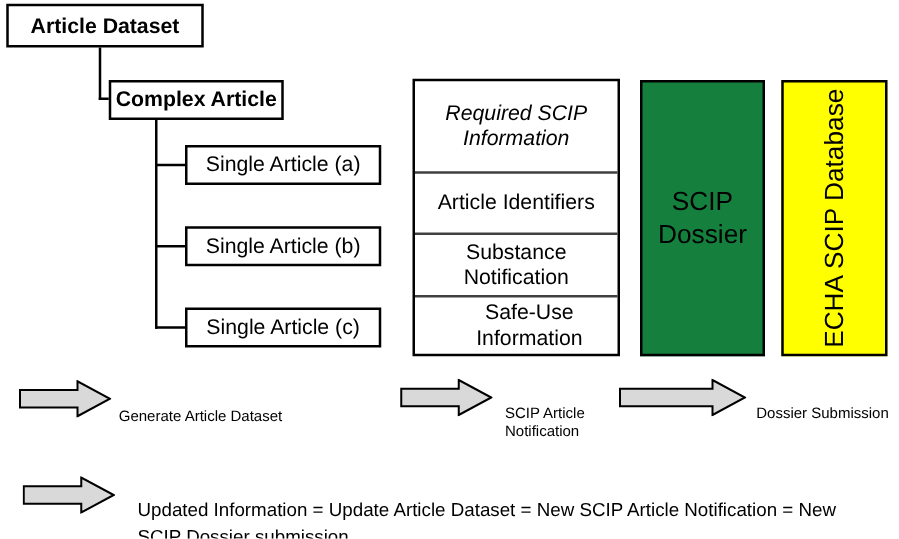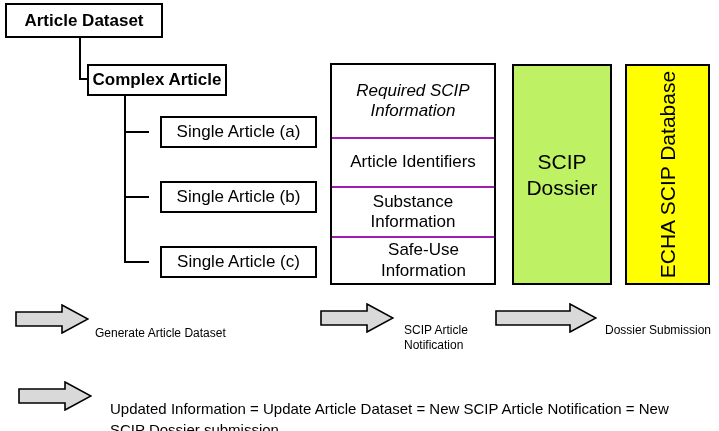--- a/index.html
+++ b/index.html
@@ -29,41 +29,40 @@
     text-align: right;
     line-height: 1.15;
   }
   .bold-box {
     font-weight: bold;
     font-size: 17px;
   }
   .plain-box {
     font-weight: normal;
     font-size: 17px;
-    margin-left: 12px;
   }
   .connector {
     position: absolute;
     background: #000000;
   }
   .tbl {
     position: absolute;
     box-sizing: border-box;
     border: 2px solid #000000;
     background: #ffffff;
   }
   .tbl-row {
     box-sizing: border-box;
     display: flex;
     align-items: center;
     justify-content: center;
     text-align: center;
     font-size: 17px;
     line-height: 1.2;
-    border-bottom: 2px solid #a21caf;
+    border-bottom: 2px solid #404040;
   }
   .tbl-row:last-child { border-bottom: none; padding-left: 21px; }
   .tbl-row.italic { font-style: italic; }
 
   .colbox {
     position: absolute;
     box-sizing: border-box;
     border: 2px solid #000000;
     display: flex;
     align-items: center;
@@ -124,28 +123,28 @@
   </div>
 
   <div class="tbl" style="left:330px; top:63px; width:166px; height:222px;">
     <div class="tbl-row italic" style="height:74px;">
       <span>Required SCIP Information</span>
     </div>
     <div class="tbl-row" style="height:49px;">
       <span>Article Identifiers</span>
     </div>
     <div class="tbl-row" style="height:50px;">
-      <span>Substance Information</span>
+      <span>Substance Notification</span>
     </div>
     <div class="tbl-row" style="height:45px;">
       <span>Safe-Use Information</span>
     </div>
   </div>
 
-  <div class="colbox" style="left:512px; top:64px; width:100px; height:221px; background:#bef264;">
+  <div class="colbox" style="left:512px; top:64px; width:100px; height:221px; background:#15803d;">
     <span>SCIP Dossier</span>
   </div>
 
   <div class="colbox" style="left:625px; top:64px; width:85px; height:221px; background:#ffff00;">
     <span class="rot">ECHA SCIP Database</span>
   </div>
 
   <svg class="arrow" style="left:15px; top:304px;" width="74" height="30" viewBox="0 0 74 30">
     <polygon points="1,8 47,8 47,1 73,15 47,29 47,22 1,22" fill="#d9d9d9" stroke="#000000" stroke-width="1.6" stroke-linejoin="miter"></polygon>
   </svg>

